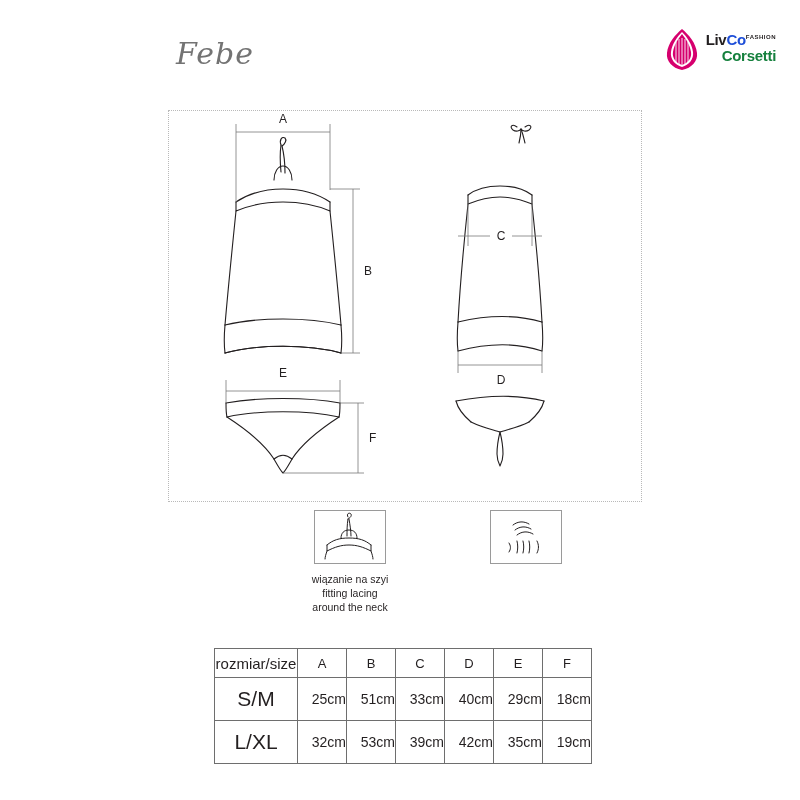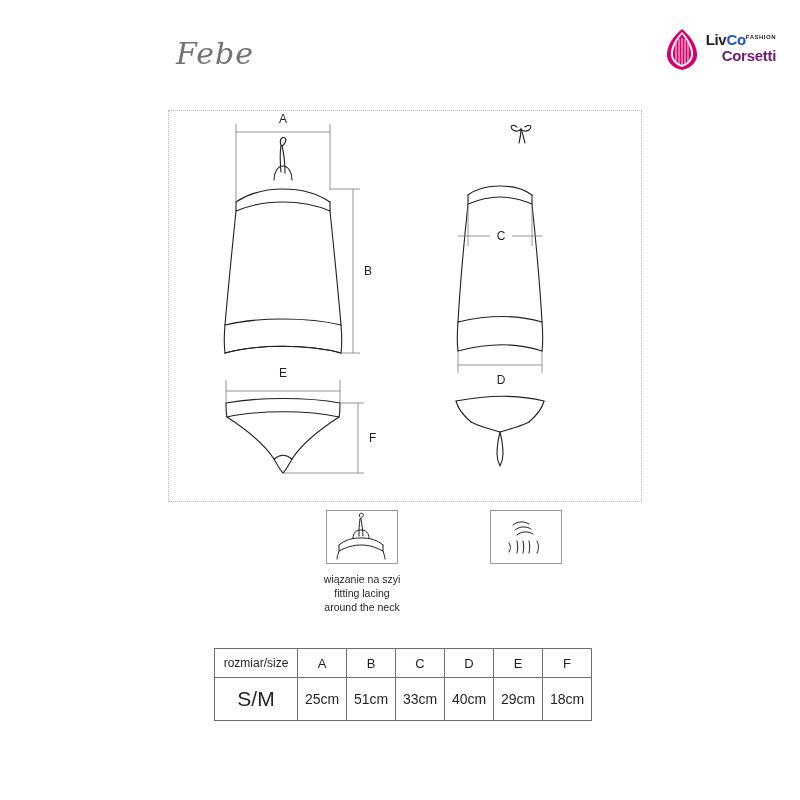--- a/index.html
+++ b/index.html
@@ -46,21 +46,21 @@
   .brand-line1 .pink { color: #1d4ed8; }
   .brand-fashion {
     font-size: 6px;
     letter-spacing: 0.5px;
     color: #231f20;
     vertical-align: super;
   }
   .brand-line2 {
     font-size: 15px;
     font-weight: bold;
-    color: #701a75;
+    color: #15803d;
     letter-spacing: -0.3px;
   }
   .brand-mark {
     position: absolute;
     right: 74px;
     top: 2px;
   }
 
   
   .model-title {
@@ -113,56 +113,57 @@
     position: relative;
     background: #fff;
   }
   .feature-caption {
     margin-top: 9px;
     font-size: 10.5px;
     line-height: 1.32;
     color: #231f20;
     white-space: pre-line;
   }
-  .feature-1 { left: 104px; top: 0; width: 180px; }
+  .feature-1 { left: 92px; top: 0; width: 180px; }
   .feature-2 { left: 268px; top: 0; width: 180px; }
 
   
   .size-table {
     position: absolute;
     left: 214px;
     top: 648px;
     border-collapse: collapse;
     font-size: 14px;
   }
   .size-table td, .size-table th {
     border: 1px solid #6e6e6e;
     padding: 0;
     text-align: center;
     font-weight: normal;
     color: #231f20;
   }
   .size-table .hdr-label {
     width: 82px;
     height: 28px;
-    font-size: 12px;
+    font-size: 15px;
     border-radius: 8px;
   }
   .size-table .hdr-col {
     width: 48px;
     height: 28px;
     font-size: 13px;
   }
   .size-table .row-label {
     height: 42px;
     font-size: 21px;
   }
   .size-table .cell {
     height: 42px;
     font-size: 14px;
+    text-align: right;
   }
 
   .dim-label {
     font-size: 12px;
     fill: #231f20;
     font-family: "Liberation Sans", sans-serif;
   }
 </style>
 </head>
 <body>
@@ -347,16 +348,25 @@
     </tr>
     <tr>
       <td class="row-label">S/M</td>
       <td class="cell">25cm</td>
       <td class="cell">51cm</td>
       <td class="cell">33cm</td>
       <td class="cell">40cm</td>
       <td class="cell">29cm</td>
       <td class="cell">18cm</td>
     </tr>
+    <tr>
+      <td class="row-label">L/XL</td>
+      <td class="cell">32cm</td>
+      <td class="cell">53cm</td>
+      <td class="cell">39cm</td>
+      <td class="cell">42cm</td>
+      <td class="cell">35cm</td>
+      <td class="cell">19cm</td>
+    </tr>
   </tbody>
     </table>
 
 </div>
 
 </body></html>

